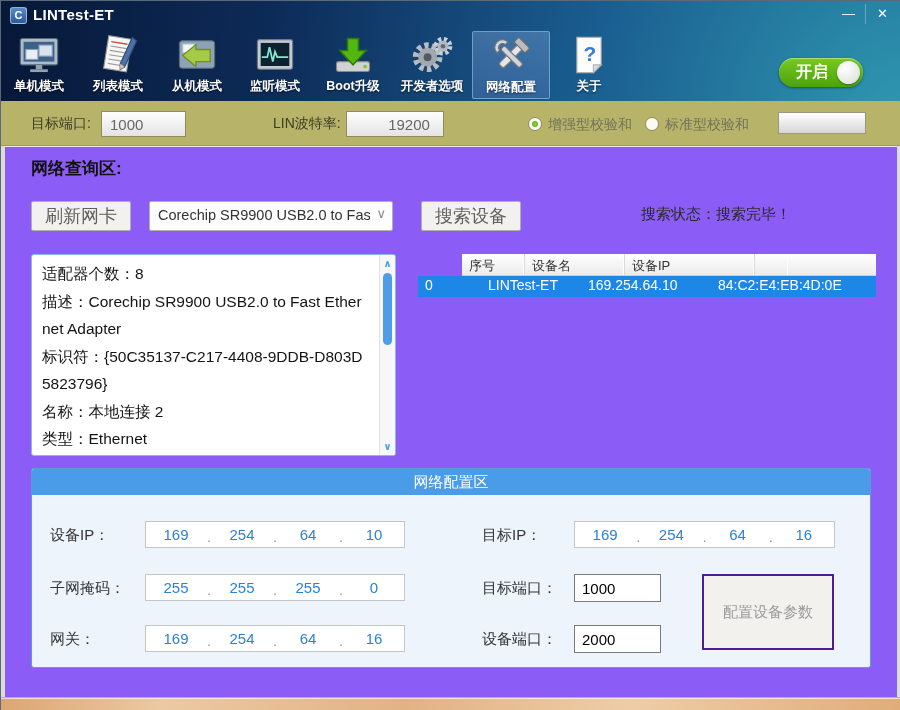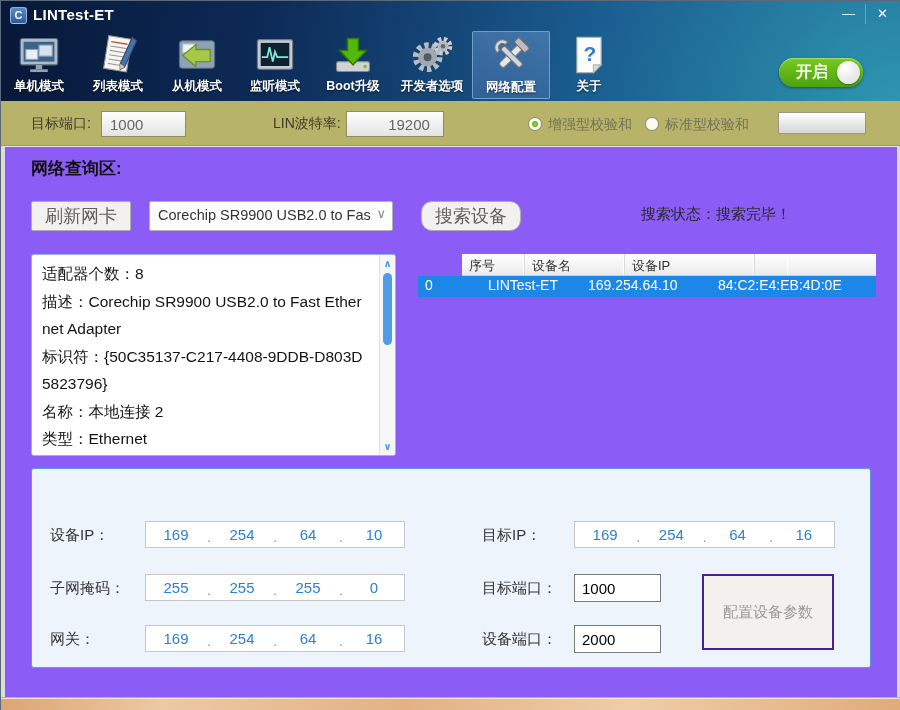--- a/index.html
+++ b/index.html
@@ -242,21 +242,21 @@
   <div class="main">
     <div class="section-heading">网络查询区:</div>
 
     <button class="btn" style="left:30px; top:55px; width:100px;">刷新网卡</button>
 
     <div class="dropdown">
       <div class="dd-text">Corechip SR9900 USB2.0 to Fast Ethernet Adapter</div>
       <div class="dd-chevron">∨</div>
     </div>
 
-    <button class="btn" style="left:420px; top:55px; width:100px;border-radius:11px;">搜索设备</button>
+    <button class="btn" style="left:420px; top:55px; width:100px;">搜索设备</button>
 
     <div class="status-text">搜索状态：搜索完毕！</div>
 
     <div class="info-box">
       <div class="info-lines">
         <div>适配器个数：8</div>
         <div>描述：Corechip SR9900 USB2.0 to Fast Ethernet Adapter</div>
         <div>标识符：{50C35137-C217-4408-9DDB-D803D5823796}</div>
         <div>名称：本地连接 2</div>
         <div>类型：Ethernet</div>
@@ -278,20 +278,21 @@
       </div>
       <div class="trow">
         <div class="td c0">0</div>
         <div class="td c1">LINTest-ET</div>
         <div class="td c2">169.254.64.10</div>
         <div class="td c3">84:C2:E4:EB:4D:0E</div>
       </div>
     </div>
 
     <div class="config-panel">
+      <div class="config-header">网络配置区</div>
 
       <span class="clabel" style="left:18px; top:57px">设备IP：</span>
       <div class="ip-box" style="left:113px; top:52px">
         <span class="octet">169</span>
           <span class="ip-dot">.</span>
           <span class="octet">254</span>
           <span class="ip-dot">.</span>
           <span class="octet">64</span>
           <span class="ip-dot">.</span>
           <span class="octet">10</span>

